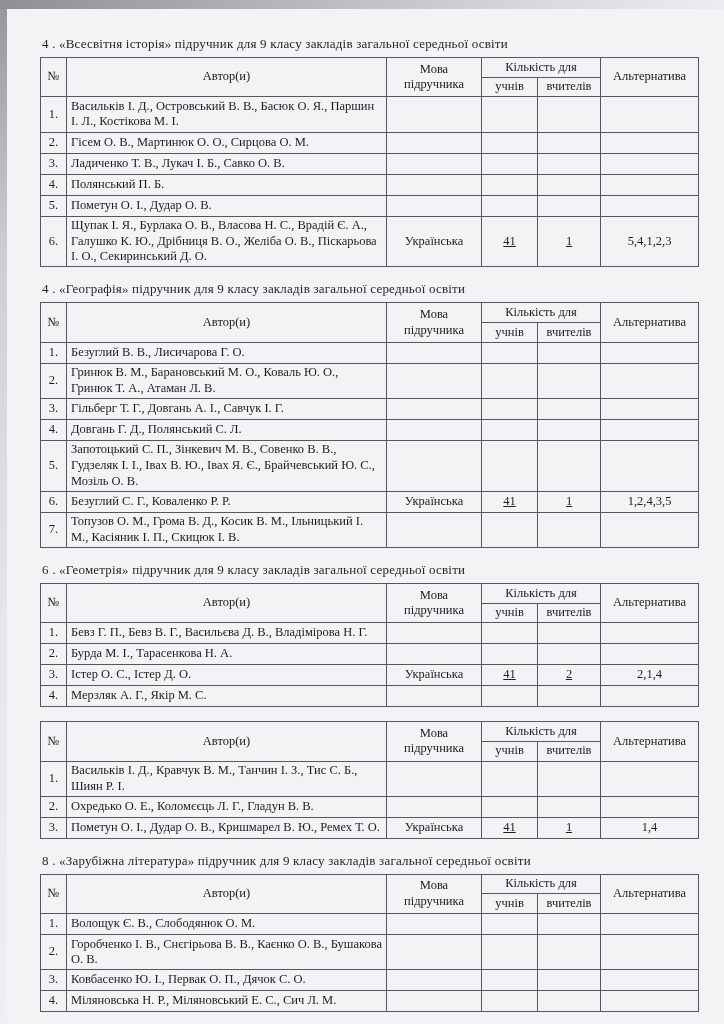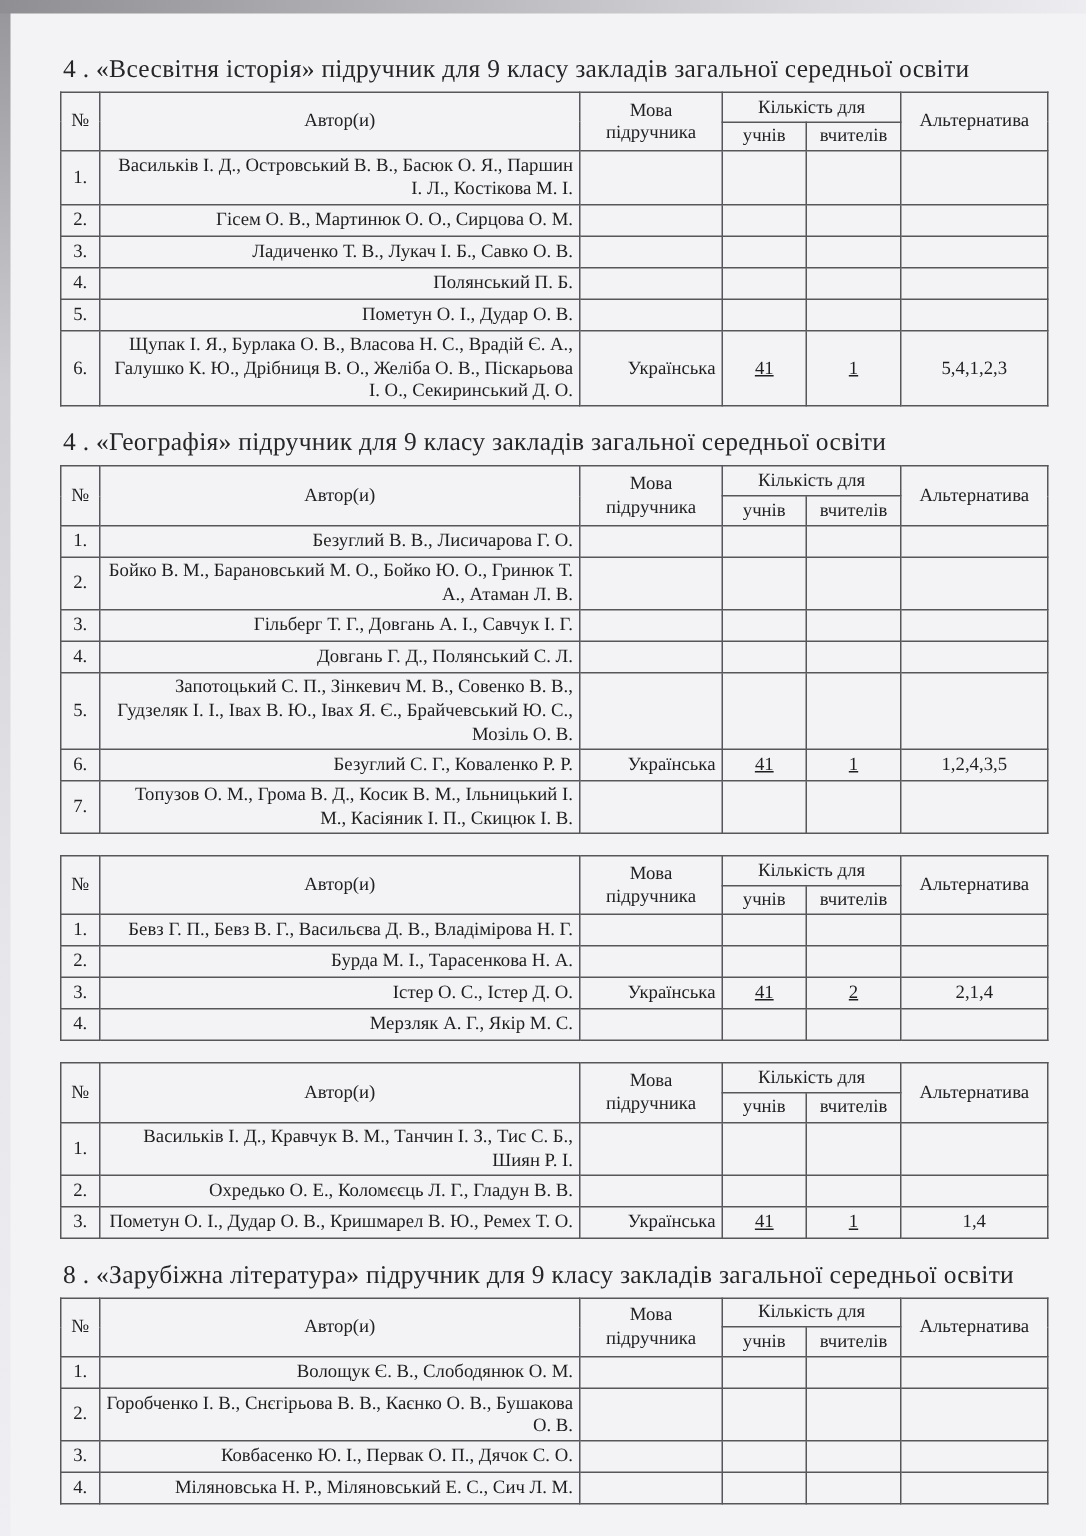--- a/index.html
+++ b/index.html
@@ -22,21 +22,21 @@
     background: linear-gradient(to bottom, #95959a, #cfcfd3 25%, #e6e6ea 60%, #efeff3);
     z-index: 1;
   }
   .content {
     position: relative;
     padding: 36px 26px 0 40px;
     z-index: 3;
   }
   .book-section { margin-bottom: 14px; }
   .section-title {
-    font-size: 17px;
+    font-size: 13px;
     margin: 0 0 5px 2px;
     letter-spacing: 0.2px;
     color: #262628;
     white-space: nowrap;
   }
   table.textbook-table {
     border-collapse: collapse;
     width: 658px;
     table-layout: fixed;
     font-size: 12.5px;
@@ -51,22 +51,22 @@
   }
   table.textbook-table { border: 1.5px solid #47474c; }
   th {
     font-weight: normal;
     text-align: center;
     padding: 1.5px 2px;
     color: #222224;
   }
   td { padding: 1.5px 4px; }
   td.col-num   { text-align: center; padding: 1.5px 1px; }
-  td.col-authors { text-align: right; }
-  td.col-lang  { text-align: right; }
+  td.col-authors { text-align: left; }
+  td.col-lang  { text-align: center; }
   td.col-count { text-align: center; text-decoration: underline; }
   td.col-alt   { text-align: center; }
   tbody td { height: 17px; }
 </style>
 </head>
 <body>
 
 <div class="scan-edge-top"></div>
 <div class="scan-edge-left"></div>
 
@@ -177,21 +177,21 @@
           <tr>
             <td class="col-num">1.</td>
             <td class="col-authors">Безуглий В. В., Лисичарова Г. О.</td>
             <td class="col-lang"></td>
             <td class="col-count"></td>
             <td class="col-count"></td>
             <td class="col-alt"></td>
           </tr>
           <tr>
             <td class="col-num">2.</td>
-            <td class="col-authors">Бойко В. М., Барановський М. О., Бойко Ю. О., Гринюк Т. А., Атаман Л. В.</td>
+            <td class="col-authors">Гринюк В. М., Барановський М. О., Коваль Ю. О., Гринюк Т. А., Атаман Л. В.</td>
             <td class="col-lang"></td>
             <td class="col-count"></td>
             <td class="col-count"></td>
             <td class="col-alt"></td>
           </tr>
           <tr>
             <td class="col-num">3.</td>
             <td class="col-authors">Гільберг Т. Г., Довгань А. І., Савчук І. Г.</td>
             <td class="col-lang"></td>
             <td class="col-count"></td>
@@ -228,20 +228,21 @@
             <td class="col-lang"></td>
             <td class="col-count"></td>
             <td class="col-count"></td>
             <td class="col-alt"></td>
           </tr>
         </tbody>
     </table>
   </section>
 
   <section class="book-section">
+    <div class="section-title">6 . «Геометрія» підручник для 9 класу закладів загальної середньої освіти</div>
     <table class="textbook-table">
       <colgroup>
         <col style="width:26px">
           <col style="width:320px">
           <col style="width:95px">
         <col style="width:56px">
           <col style="width:63px">
           <col style="width:98px">
       </colgroup>
       <thead>

